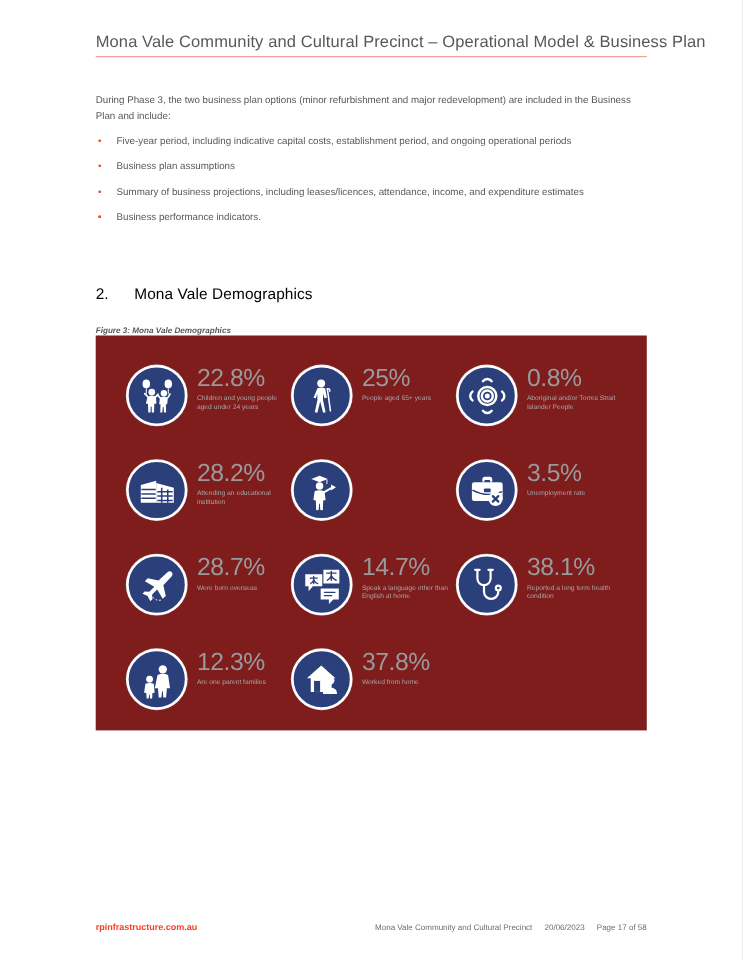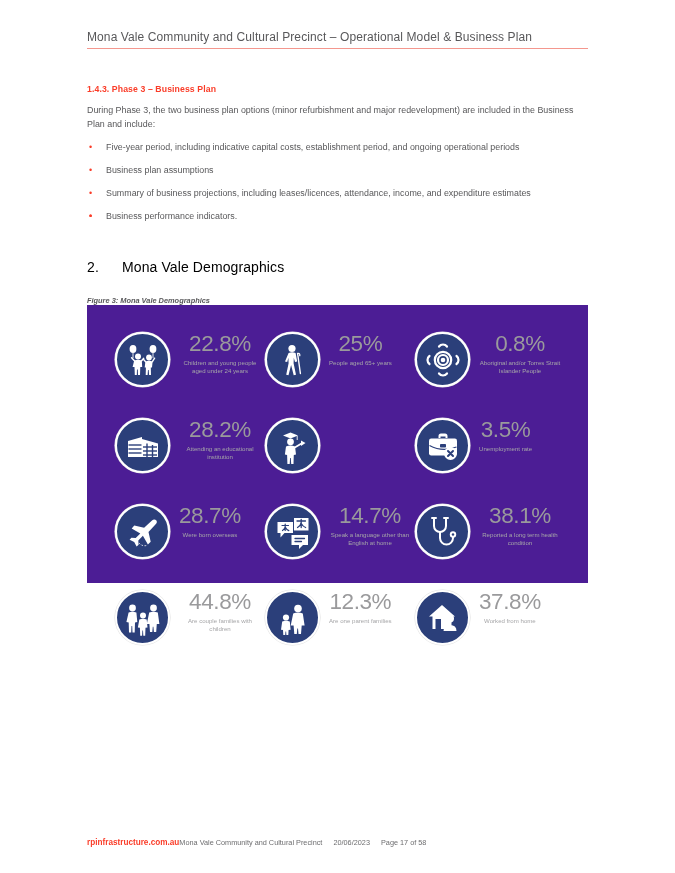--- a/index.html
+++ b/index.html
@@ -20,21 +20,21 @@
   }
 
   
   .doc-header {
     position: absolute;
     left: 87px;
     top: 30px;
     width: 501px;
   }
   .doc-header .htext {
-    font-size: 12px;
+    font-size: 15px;
     color: #58585a;
     letter-spacing: 0.1px;
     white-space: nowrap;
   }
   .doc-header .hrule {
     margin-top: 4px;
     height: 1.4px;
     background: #f4978e;
     width: 100%;
   }
@@ -104,23 +104,22 @@
     font-weight: bold;
     font-style: italic;
   }
 
   
   .infographic {
     position: absolute;
     left: 87px;
     top: 305px;
     width: 501px;
-    height: 278px;
-    background: #4c1d95;
-    text-align: center;
+    height: 359px;
+    background: #7f1d1d;
   }
   .info-grid {
     position: absolute;
     left: 28px;
     top: 18px;
     width: 446px;
     display: grid;
     grid-template-columns: repeat(3, 1fr);
     grid-template-rows: repeat(4, 86px);
     column-gap: 4px;
@@ -164,20 +163,21 @@
     max-width: 96px;
   }
 
   
   .doc-footer {
     position: absolute;
     left: 87px;
     top: 838px;
     width: 501px;
     display: flex;
+    justify-content: space-between;
     align-items: baseline;
   }
   .footer-left {
     color: #fa3c28;
     font-size: 8.2px;
     font-weight: bold;
   }
   .footer-right {
     color: #6d6d6f;
     font-size: 7.3px;
@@ -190,21 +190,20 @@
 <body>
 
 <div class="page">
 
   <div class="doc-header">
     <div class="htext">Mona Vale Community and Cultural Precinct – Operational Model &amp; Business Plan</div>
     <div class="hrule"></div>
   </div>
 
   <div class="content">
-    <div class="sub-heading">1.4.3. Phase 3 – Business Plan</div>
     <p class="para">During Phase 3, the two business plan options (minor refurbishment and major redevelopment) are included in the Business Plan and include:</p>
     <ul class="bullets">
       <li><span class="bdot">•</span><span>Five-year period, including indicative capital costs, establishment period, and ongoing operational periods</span></li>
       <li><span class="bdot">•</span><span>Business plan assumptions</span></li>
       <li><span class="bdot">•</span><span>Summary of business projections, including leases/licences, attendance, income, and expenditure estimates</span></li>
       <li><span class="bdot">•</span></li>
       <li><span class="bdot">•</span><span>Business performance indicators.</span></li>
     </ul>
   </div>
 
@@ -364,36 +363,20 @@
             <circle cx="28" cy="20.5" r="3.2" fill="#fff" stroke="none"></circle>
             <circle cx="28" cy="20.5" r="1.2" fill="#2b3f7a" stroke="none"></circle>
           </svg>
         </div>
         <div class="stat-text">
           <div class="stat-value">38.1%</div>
           <div class="stat-label">Reported a long term health condition</div>
         </div>
       </div>
 
-      <div class="stat">
-        <div class="stat-badge">
-          <svg width="38" height="38" viewBox="0 0 38 38" fill="#ffffff">
-            <circle cx="8.5" cy="9" r="3.4"></circle>
-            <path d="M4.6 13.6 q3.9-1.7 7.8 0 l0.9 9.5 -2.3 0.3 -0.3 10 -2.2 0 -0.3-6.4 -0.7 0 -0.3 6.4 -2.2 0 -0.3-10 -2.3-0.3 z"></path>
-            <circle cx="29.5" cy="9" r="3.4"></circle>
-            <path d="M25.2 13.6 q4.3-1.8 8.6 0 l1.6 11.5 -2.6 0 -0.6 8 -2.3 0 -0.5-5.4 -0.6 0 -0.5 5.4 -2.3 0 -0.6-8 -2.6 0 z"></path>
-            <circle cx="19" cy="16.5" r="3"></circle>
-            <path d="M15.3 20.5 q3.7-1.6 7.4 0 l0.8 8 -2 0.2 -0.3 8 -1.9 0 -0.3-5.2 -0.6 0 -0.3 5.2 -1.9 0 -0.3-8 -2-0.2 z"></path>
-          </svg>
-        </div>
-        <div class="stat-text">
-          <div class="stat-value">44.8%</div>
-          <div class="stat-label">Are couple families with children</div>
-        </div>
-      </div>
 
       <div class="stat">
         <div class="stat-badge">
           <svg width="36" height="36" viewBox="0 0 36 36" fill="#ffffff">
             <circle cx="23" cy="8.5" r="3.8"></circle>
             <path d="M18.2 13.6 q4.8-2 9.6 0 l1.8 12 -2.9 0 -0.7 8.5 -2.5 0 -0.5-5.7 -0.7 0 -0.5 5.7 -2.5 0 -0.7-8.5 -2.9 0 z"></path>
             <circle cx="11" cy="17.5" r="3.1"></circle>
             <path d="M7.2 21.6 q3.8-1.6 7.6 0 l0.8 8.2 -2 0.2 -0.3 5 -1.9 0 -0.3-3.6 -0.6 0 -0.3 3.6 -1.9 0 -0.3-5 -2-0.2 z"></path>
           </svg>
         </div>

